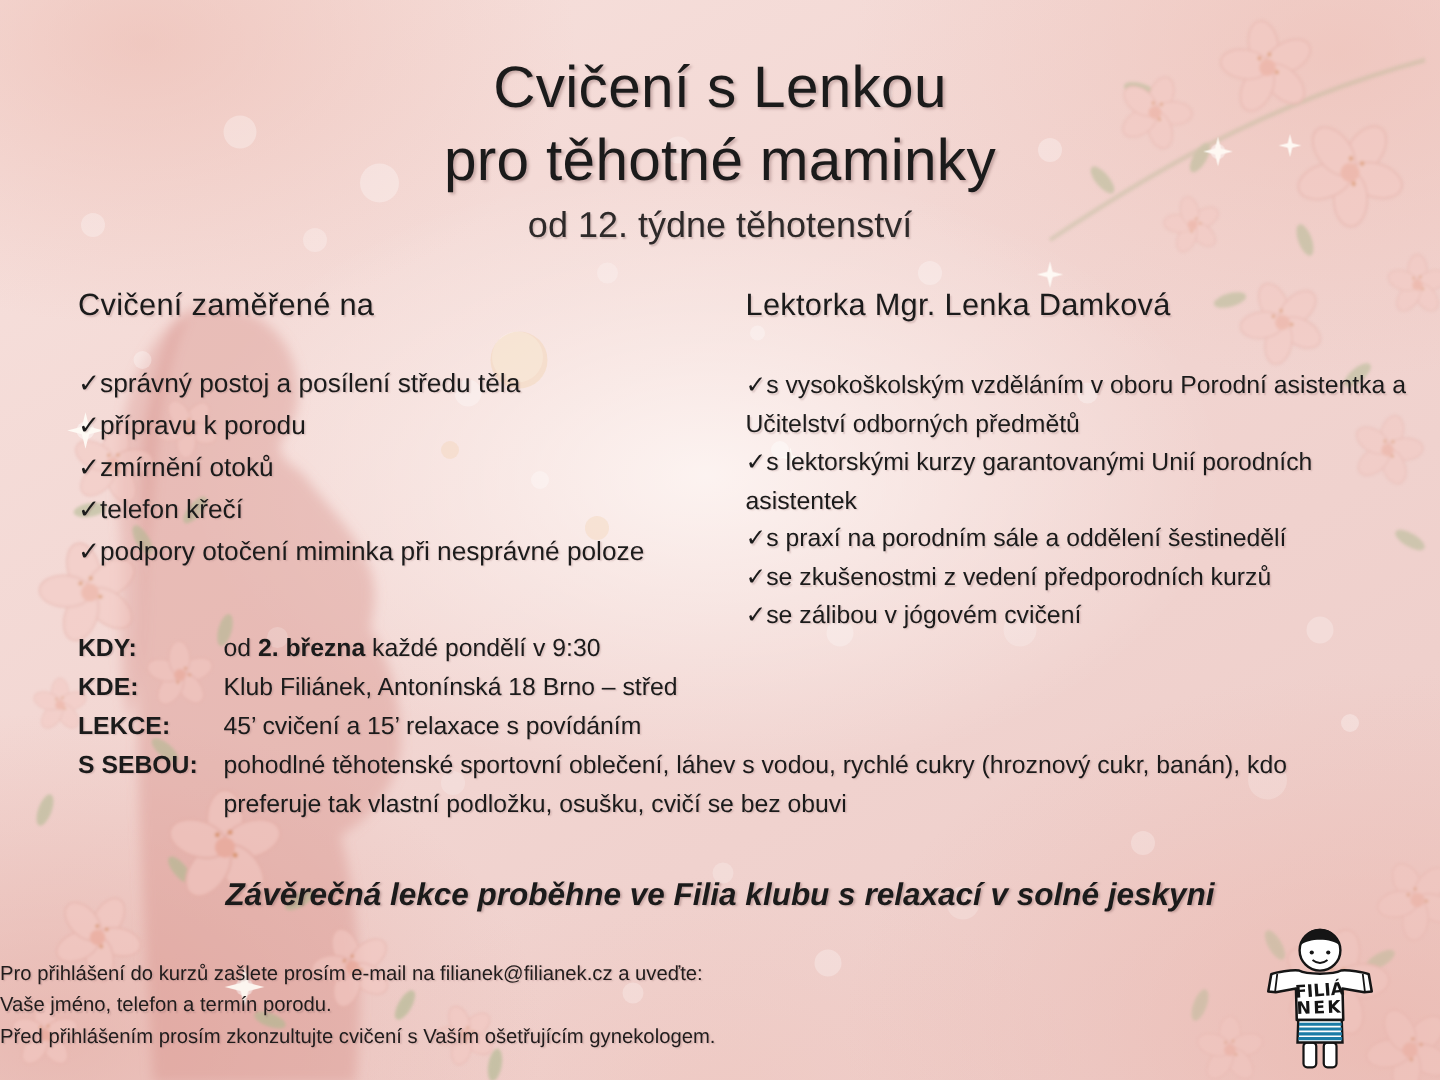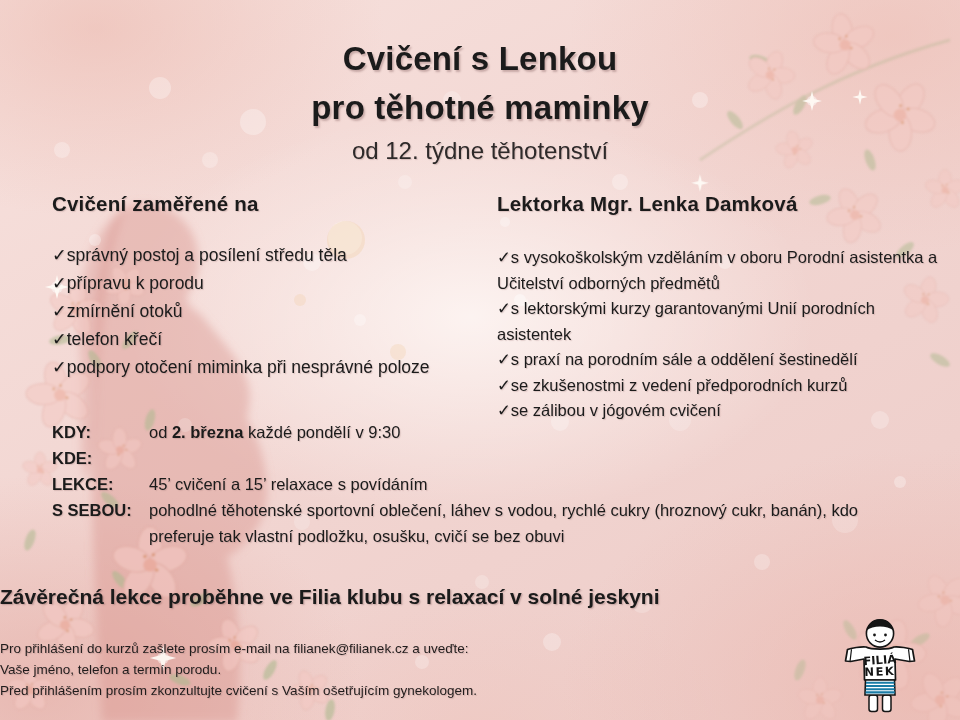--- a/index.html
+++ b/index.html
@@ -14,40 +14,40 @@
       radial-gradient(40% 35% at 10% 4%,  rgba(234,181,170,.55), rgba(234,181,170,0) 75%),
       radial-gradient(45% 40% at 93% 5%,  rgba(236,184,173,.50), rgba(236,184,173,0) 75%),
       radial-gradient(45% 40% at 4% 96%,  rgba(226,167,158,.60), rgba(226,167,158,0) 75%),
       radial-gradient(50% 45% at 96% 96%, rgba(234,178,168,.60), rgba(234,178,168,0) 75%),
       radial-gradient(35% 28% at 50% 102%,rgba(238,196,188,.50), rgba(238,196,188,0) 75%),
       linear-gradient(150deg,#f7e1dd,#f1d4d0 55%,#edccc8);
   }
   .bg-art{position:absolute;left:0;top:0;width:960px;height:720px;}
   .layer{position:absolute;z-index:2;}
   .title-block{top:34px;left:0;width:960px;text-align:center;}
-  .title-line{font-size:33px;font-weight:bold;line-height:49px;letter-spacing:.2px;
+  .title-line{font-size:39px;font-weight:normal;line-height:49px;letter-spacing:.2px;
     text-shadow:1.5px 1.5px 2px rgba(125,90,90,.38);}
   .subtitle{font-size:24px;line-height:28px;margin-top:5px;color:#2e2a2a;
     text-shadow:1px 1px 1px rgba(140,105,105,.3);}
   .col{text-shadow:1px 1px 1px rgba(150,110,110,.28);}
   .col-left{top:192px;left:52px;width:440px;}
   .col-right{top:192px;left:497px;width:452px;}
-  .col-heading{font-size:20.5px;font-weight:bold;letter-spacing:.2px;}
+  .col-heading{font-size:20.5px;font-weight:normal;letter-spacing:.2px;}
   .col-left  .col-heading{margin:0 0 25px 0;}
   .col-right .col-heading{margin:0 0 29px 0;}
   .col-left  .check-item{font-size:17.5px;line-height:28px;}
   .col-right .check-item{font-size:16.5px;line-height:25.5px;}
   .check{display:inline;}
   .details{top:419px;left:52px;width:886px;font-size:16.5px;line-height:26px;
     text-shadow:1px 1px 1px rgba(150,110,110,.28);}
   .info-row{display:flex;}
   .info-label{width:97px;flex-shrink:0;font-weight:bold;}
   .info-value{flex:1;}
-  .closing{top:585px;left:0;width:960px;text-align:left;font-size:21px;font-weight:bold;
-    text-shadow:1.2px 1.2px 1.5px rgba(125,90,90,.38);}
+  .closing{top:585px;left:0;width:960px;text-align:center;font-size:21px;font-weight:bold;
+    text-shadow:1.2px 1.2px 1.5px rgba(125,90,90,.38);font-style:italic;}
   .footer{top:638px;left:0;width:960px;text-align:left;font-size:13.5px;line-height:21px;
     color:#201c1c;text-shadow:1px 1px 1px rgba(150,110,110,.3);}
   .logo{top:616px;left:841px;width:78px;height:100px;}
 </style>
 </head>
 <body>
 
 <div class="stage">
 
   <svg class="bg-art" viewBox="0 0 960 720" xmlns="http://www.w3.org/2000/svg">
@@ -205,20 +205,21 @@
     <div class="check-item"><span class="check">✓</span><span>se zálibou v jógovém cvičení</span></div>
   </div>
 
   <div class="layer details">
     <div class="info-row">
       <span class="info-label">KDY:</span>
       <span class="info-value"><span>od </span><b>2. března</b><span> každé pondělí v 9:30</span></span>
     </div>
     <div class="info-row">
       <span class="info-label">KDE:</span>
+      <span class="info-value">Klub Filiánek, Antonínská 18 Brno – střed</span>
     </div>
     <div class="info-row">
       <span class="info-label">LEKCE:</span>
       <span class="info-value">45’ cvičení a 15’ relaxace s povídáním</span>
     </div>
     <div class="info-row">
       <span class="info-label">S SEBOU:</span>
       <span class="info-value">
         <span style="display:block">pohodlné těhotenské sportovní oblečení, láhev s vodou, rychlé cukry (hroznový cukr, banán), kdo</span>
         <span style="display:block">preferuje tak  vlastní podložku, osušku, cvičí se bez obuvi</span>

